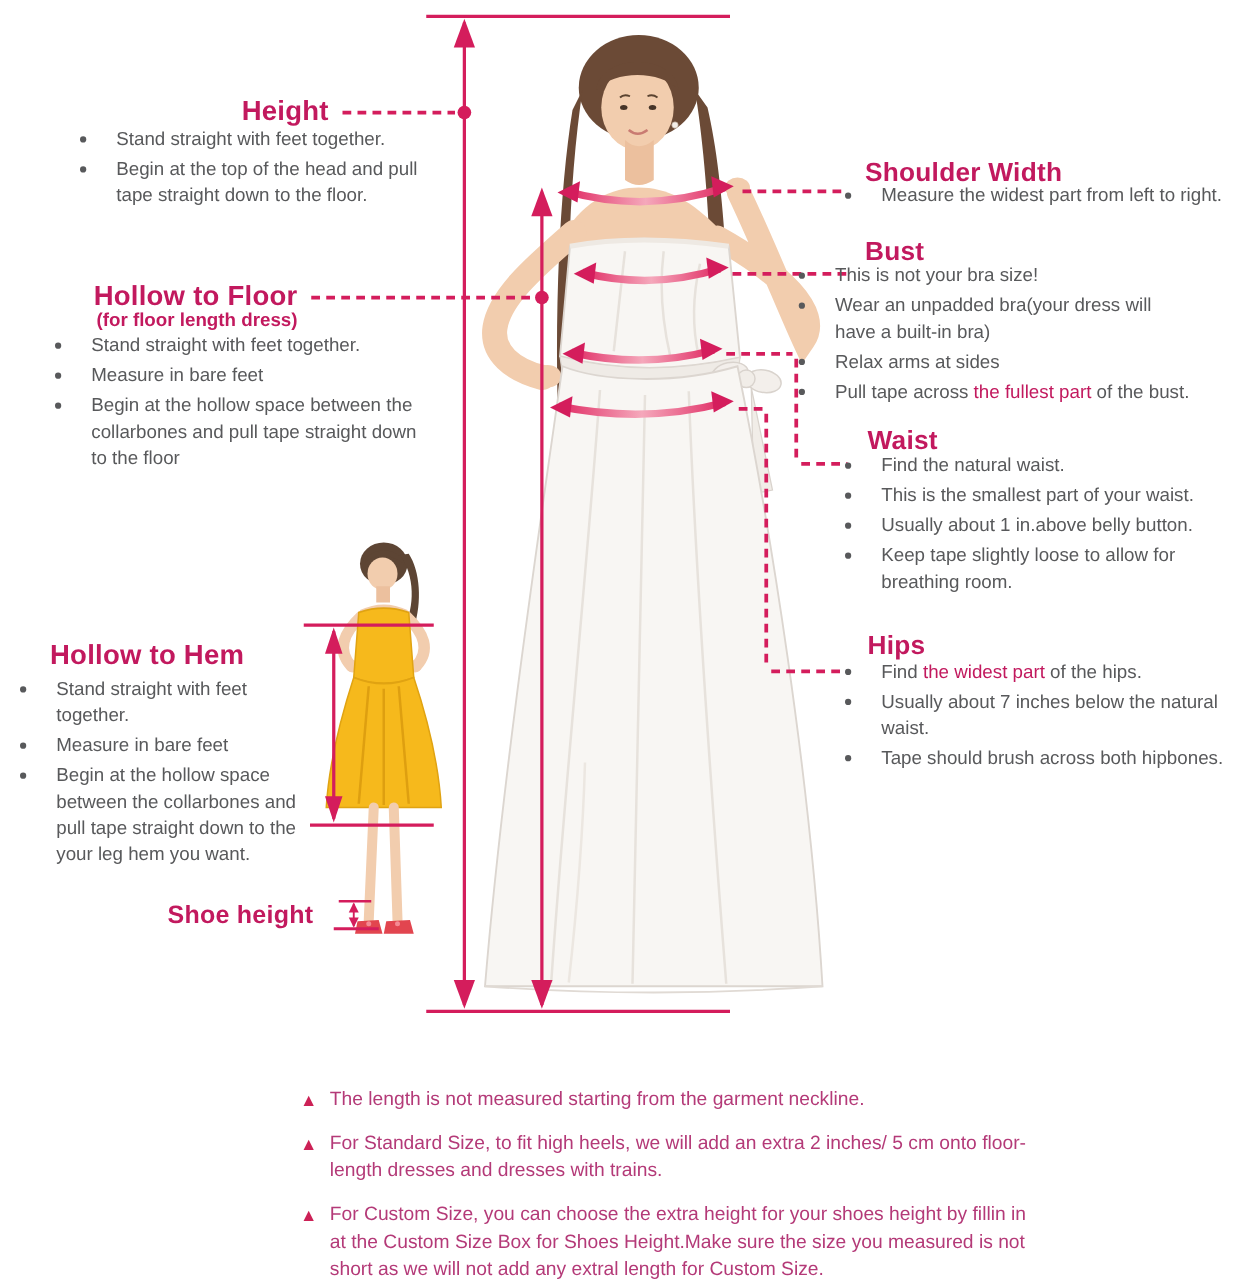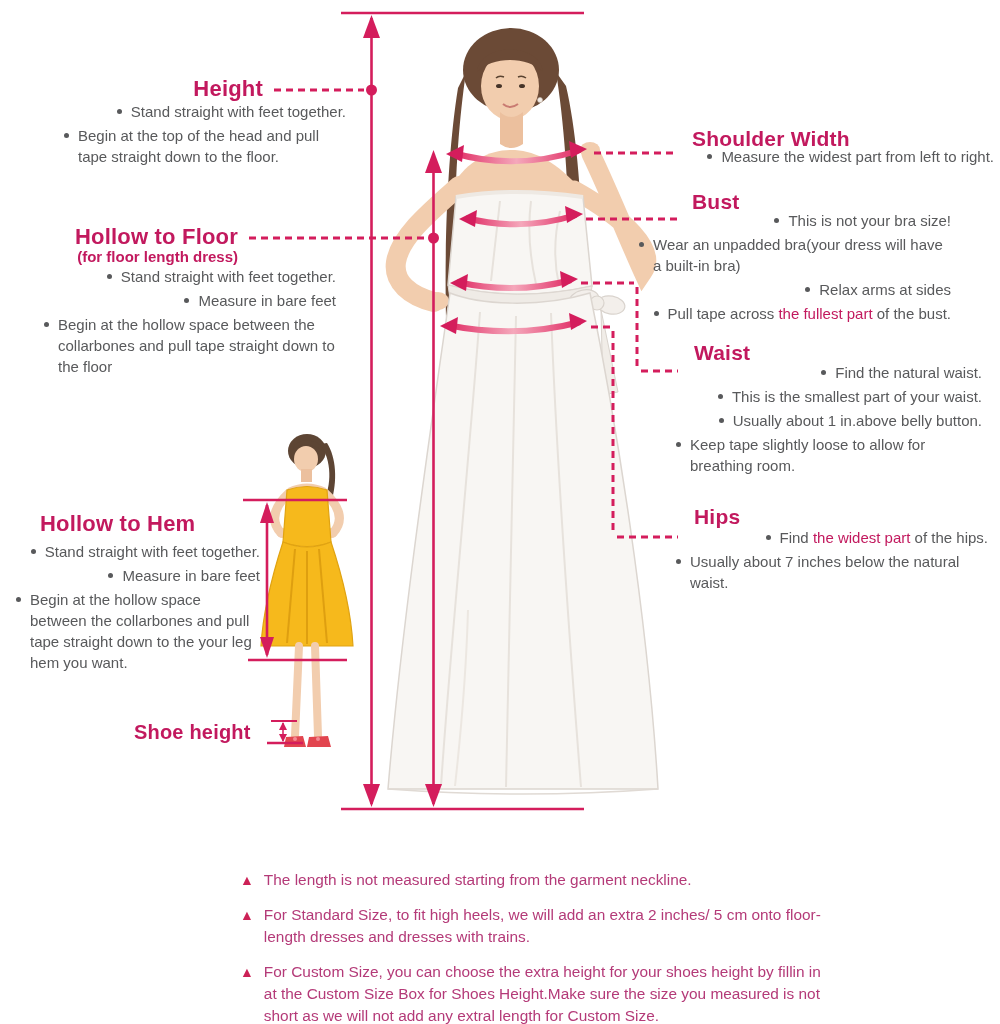--- a/index.html
+++ b/index.html
@@ -7,21 +7,21 @@
     position:relative;width:1000px;height:1024px;background:#fff;overflow:hidden;
     font-family:"Liberation Sans", sans-serif;
     padding-left:28px;
   }
   svg{position:absolute;left:0;top:0;}
   .abs{position:absolute;}
   .h1{font-weight:bold;font-size:22px;color:var(--heading-pink);letter-spacing:.2px;}
   .h1.small{font-size:20px;}
   .sub{font-weight:bold;font-size:15px;color:var(--heading-pink);}
   .blist{display:block;}
-  .bi{display:flex;gap:9px;margin-bottom:3px;font-size:15px;line-height:21px;color:var(--body-gray);justify-content:flex-end;}
+  .bi{display:flex;gap:24px;margin-bottom:3px;font-size:15px;line-height:21px;color:var(--body-gray);}
   .dot{flex:0 0 auto;width:5px;height:5px;border-radius:50%;background:var(--body-gray);margin-top:8px;}
   .hl{color:var(--heading-pink);}
   .nowrap{white-space:nowrap;}
   .ralign{text-align:right;}
   .notes{display:block;}
   .note{display:flex;gap:10px;margin-bottom:13px;font-size:15.4px;line-height:22px;color:var(--note-pink);}
   .tri{flex:0 0 auto;color:var(--triangle-red);font-size:14px;line-height:22px;}
 </style>
 </head>
 <body>
@@ -275,20 +275,24 @@
   <div class="abs h1" style="left:694px;top:505px;font-size:21px;">Hips</div>
   <div class="abs blist" style="left:676px;top:527px;width:312px;">
     <div class="bi nowrap">
         <span class="dot"></span>
         <span><span>Find </span><span class="hl">the widest part</span><span> of the hips.</span></span>
       </div>
     <div class="bi">
         <span class="dot"></span>
         <span>Usually about 7 inches below the natural waist.</span>
       </div>
+    <div class="bi">
+        <span class="dot"></span>
+        <span>Tape should brush across both hipbones.</span>
+      </div>
   </div>
 
   <div class="abs notes" style="left:240px;top:869px;width:595px;">
     <div class="note">
         <span class="tri">▲</span>
         <span>The length is not measured starting from the garment neckline.</span>
       </div>
     <div class="note">
         <span class="tri">▲</span>
         <span>For Standard Size, to fit high heels, we will add an extra 2 inches/ 5  cm onto floor-length dresses and dresses with trains.</span>

